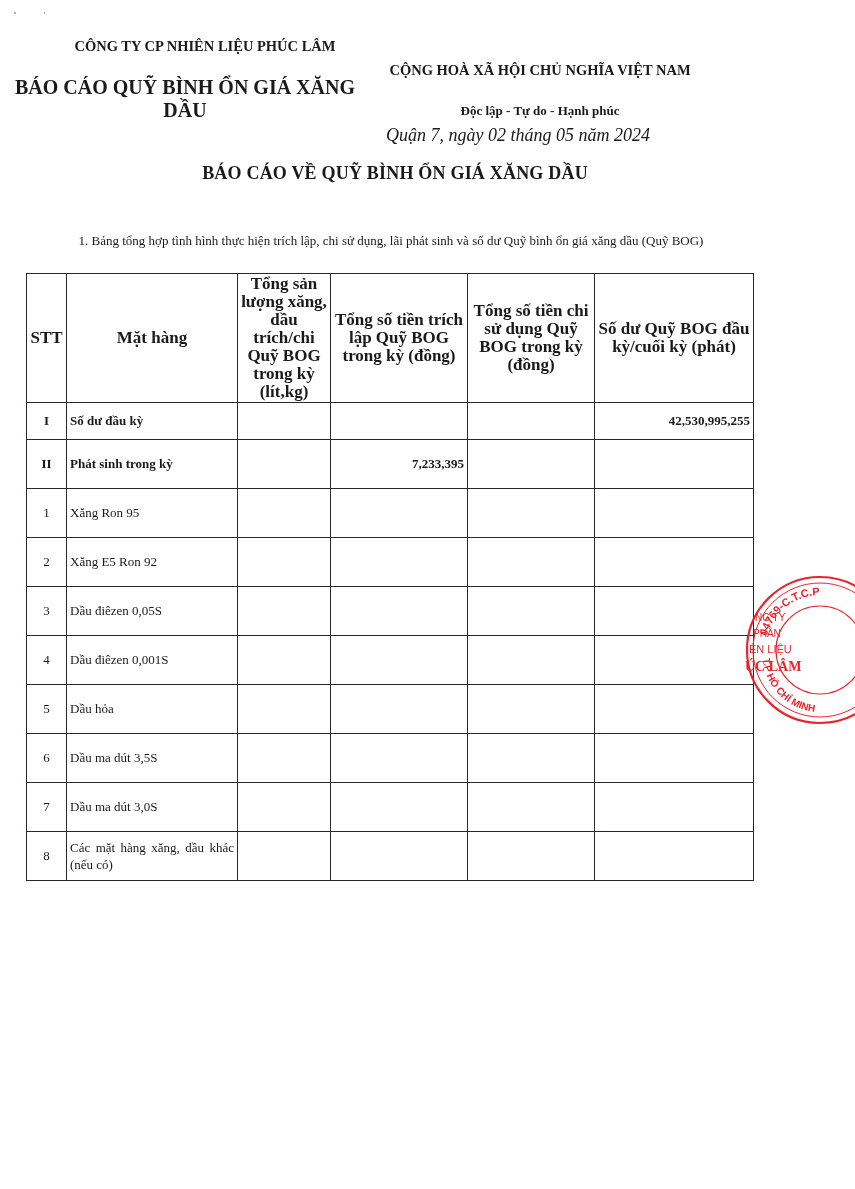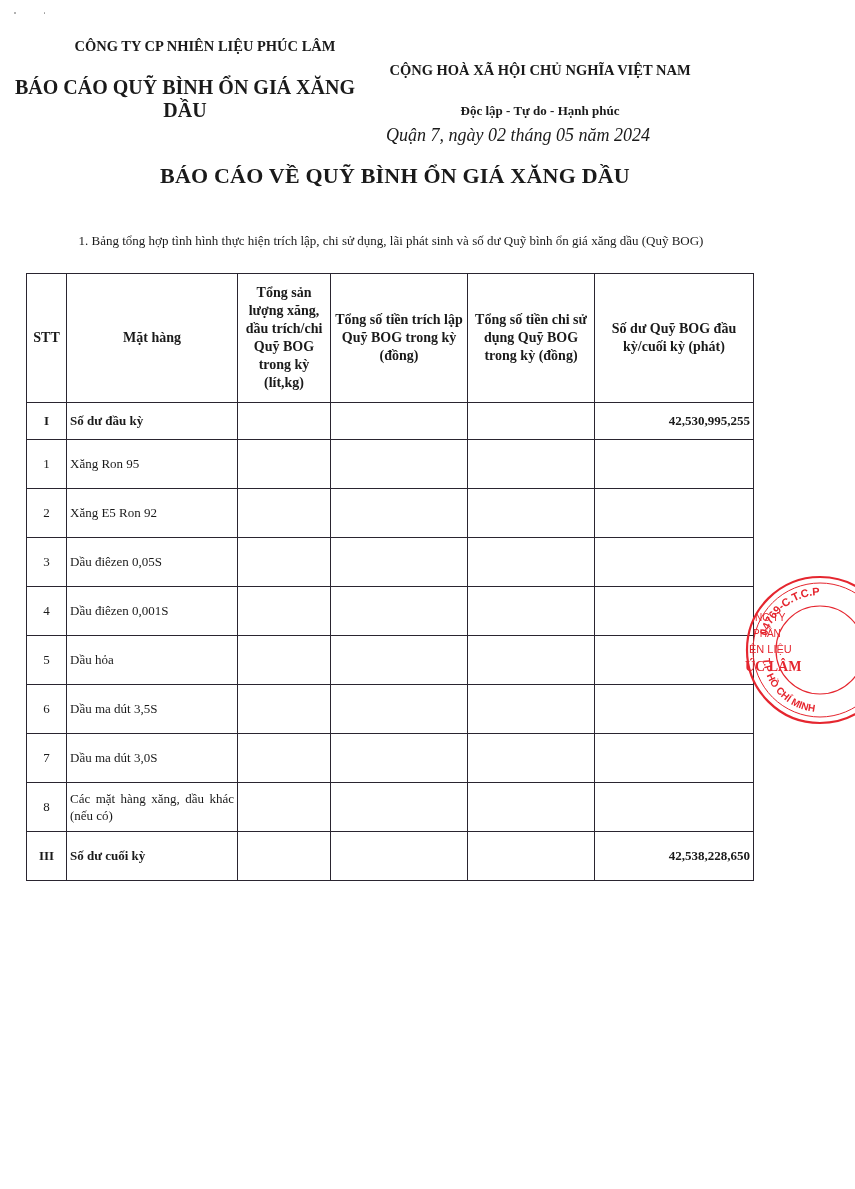--- a/index.html
+++ b/index.html
@@ -6,27 +6,27 @@
   body { width:855px; height:1189px; position:relative; overflow:hidden;
          font-family:"Liberation Serif", "DejaVu Serif", serif; color:#1a1a1a; }
   .abs { position:absolute; }
   .hdr-left { left:0; width:370px; text-align:center; font-weight:bold; font-size:14.5px; }
   .hdr-right { left:370px; width:340px; text-align:center; font-weight:bold;margin-top:24px; }
   #company { top:38px;margin-left:20px; }
   #report-sub { top:76px; }
   #nation { top:38px; font-size:14.5px; }
   #motto { top:79px; font-size:13px; }
   #date-line { left:386px; top:125px; font-style:italic; font-size:18px; }
-  #main-title { left:0; width:790px; top:163px; text-align:center; font-weight:bold; font-size:22px; letter-spacing:0.2px; }
+  #main-title { left:0; width:790px; top:163px; text-align:center; font-weight:bold; font-size:18px; letter-spacing:0.2px; }
   #intro { left:26px; width:730px; top:231px; text-align:center; font-size:13px; line-height:19px; }
 
   table.report { position:absolute; left:26px; top:273px; border-collapse:collapse;
                  font-size:13px; table-layout:fixed; }
   table.report td, table.report th { border:1.3px solid #2a2530; padding:0 3px; }
-  table.report th { font-weight:bold; text-align:center; vertical-align:middle; line-height:18px; font-size:14px; }
+  table.report th { font-weight:bold; text-align:center; vertical-align:middle; line-height:18px; font-size:17px; }
   tr.head-row { height:129px; }
   tr.data-row { height:49px; }
   td.num { text-align:right; font-weight:bold; padding-right:4px; }
   td.bold { font-weight:bold; }
   td.name-cell { padding-left:2px; }
   td.stt-cell { text-align:center; }
   .justify { text-align:justify; text-align-last:left; line-height:17px; }
 
   #stamp { left:745px; top:575px; width:150px; height:150px; }
   .speck { position:absolute; width:2px; height:2px; background:#999; border-radius:1px; }
@@ -69,20 +69,28 @@
     </tr>
   </thead>
   <tbody>
     <tr class="data-row" style="height:37px">
       <td class="stt-cell bold">I</td>
       <td class="name-cell bold">Số dư đầu kỳ</td>
       <td class="num"></td>
       <td class="num"></td>
       <td class="num"></td>
       <td class="num">42,530,995,255</td>
+    </tr>
+    <tr class="data-row">
+      <td class="stt-cell bold">II</td>
+      <td class="name-cell bold">Phát sinh trong kỳ</td>
+      <td class="num"></td>
+      <td class="num">7,233,395</td>
+      <td class="num"></td>
+      <td class="num"></td>
     </tr>
     <tr class="data-row">
       <td class="stt-cell">1</td>
       <td class="name-cell">Xăng Ron 95</td>
       <td class="num"></td>
       <td class="num"></td>
       <td class="num"></td>
       <td class="num"></td>
     </tr>
     <tr class="data-row">
@@ -134,28 +142,20 @@
       <td class="num"></td>
     </tr>
     <tr class="data-row">
       <td class="stt-cell">8</td>
       <td class="name-cell justify">Các mặt hàng xăng, dầu khác (nếu có)</td>
       <td class="num"></td>
       <td class="num"></td>
       <td class="num"></td>
       <td class="num"></td>
     </tr>
-    <tr class="data-row">
-      <td class="stt-cell bold">III</td>
-      <td class="name-cell bold">Số dư cuối kỳ</td>
-      <td class="num"></td>
-      <td class="num"></td>
-      <td class="num"></td>
-      <td class="num">42,538,228,650</td>
-    </tr>
   </tbody>
 </table>
 
 <div id="stamp" class="abs">
   <svg width="150" height="150" viewBox="0 0 150 150">
     <defs>
       <path id="ringTop" d="M 20 75 A 55 55 0 0 1 130 75"></path>
       <path id="ringBot" d="M 18 80 A 57 57 0 0 0 132 80"></path>
     </defs>
     <g fill="none" stroke="#e5262f">

